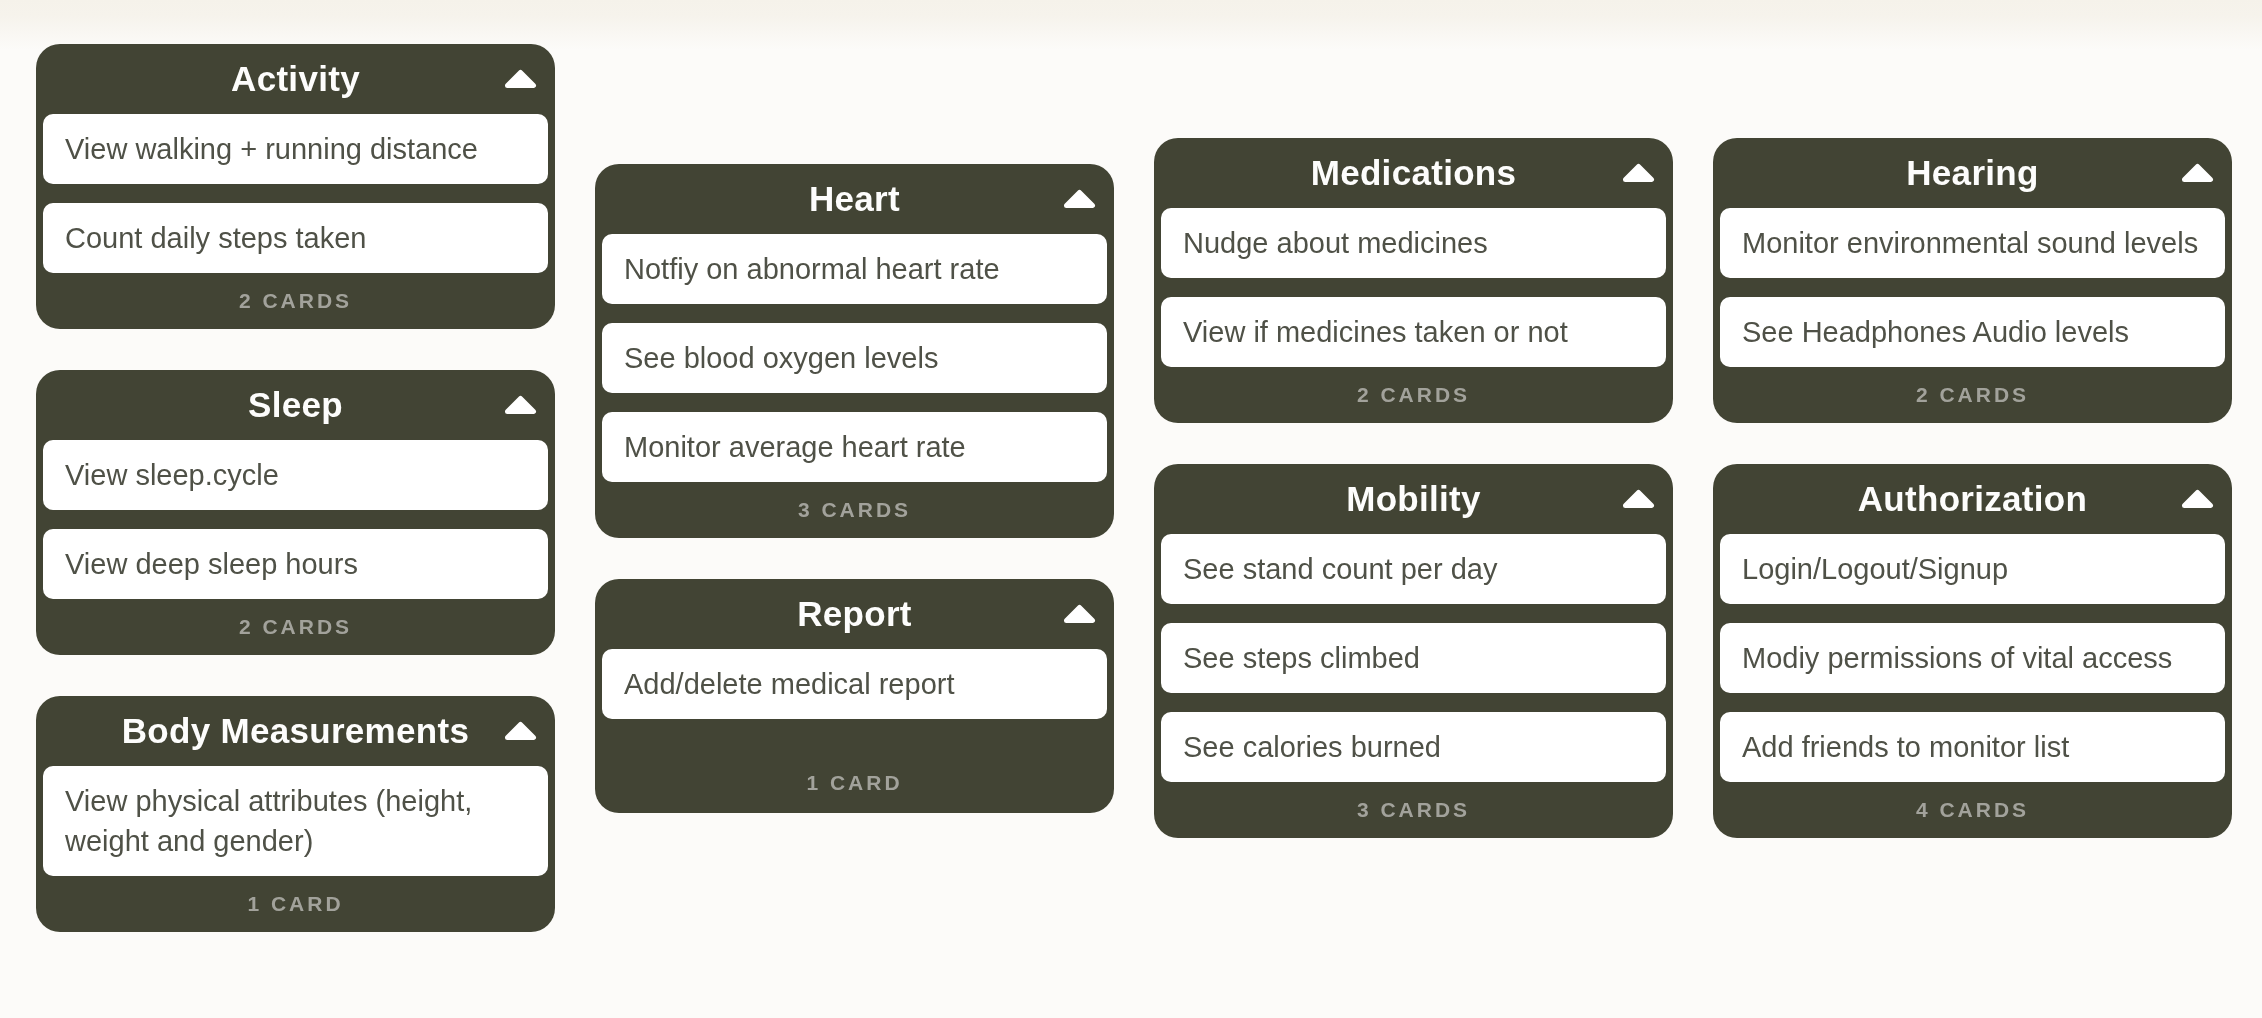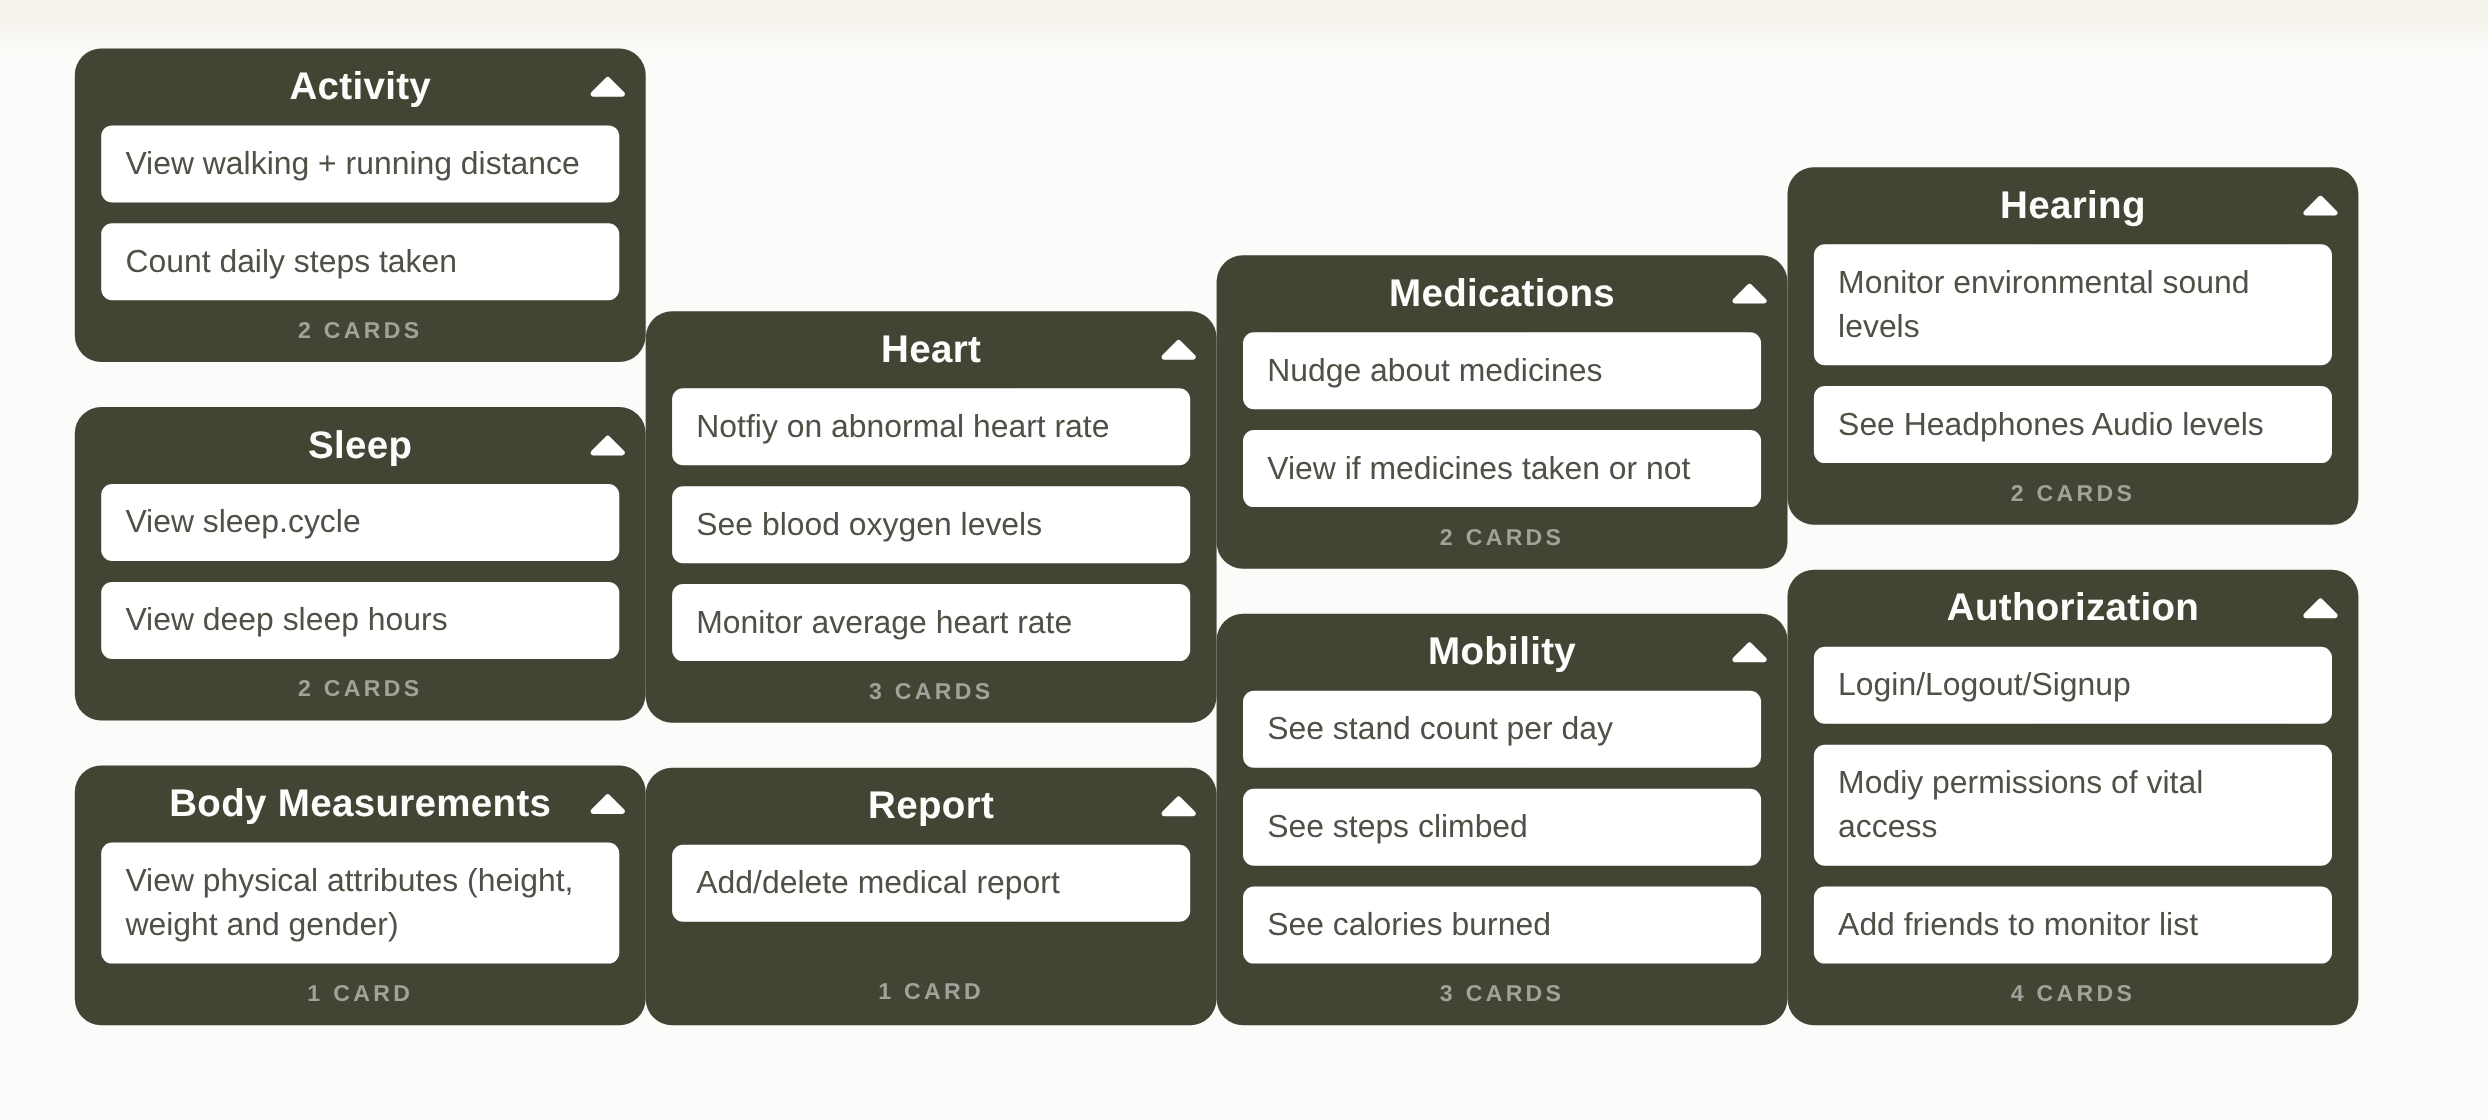--- a/index.html
+++ b/index.html
@@ -15,23 +15,23 @@
   .top-band {
     position: absolute;
     top: 0; left: 0; right: 0;
     height: 52px;
     background: linear-gradient(to bottom, #f5f2ea 0px, #f6f3ec 16px, #fcfbf9 50px);
     pointer-events: none;
   }
   .board {
     position: relative;
     display: flex;
-    align-items: flex-end;
+    align-items: center;
+    gap: 40px;
     padding: 44px 30px 0 36px;
-    margin-left: 32px;
   }
   .board-col {
     flex: 0 0 519px;
     width: 519px;
     display: flex;
     flex-direction: column;
     gap: 41px;
   }
   .list {
     background: #424434;
@@ -70,21 +70,21 @@
     height: 20px;
     fill: #ffffff;
     stroke: #ffffff;
     stroke-width: 5;
     stroke-linejoin: round;
   }
   .cards {
     display: flex;
     flex-direction: column;
     gap: 19px;
-    padding: 0 24px;
+    padding: 0 7px;
   }
   .card {
     background: #ffffff;
     border-radius: 10px;
     padding: 15px 22px;
     font-size: 29px;
     line-height: 40px;
     color: #4f5147;
     cursor: pointer;
   }

